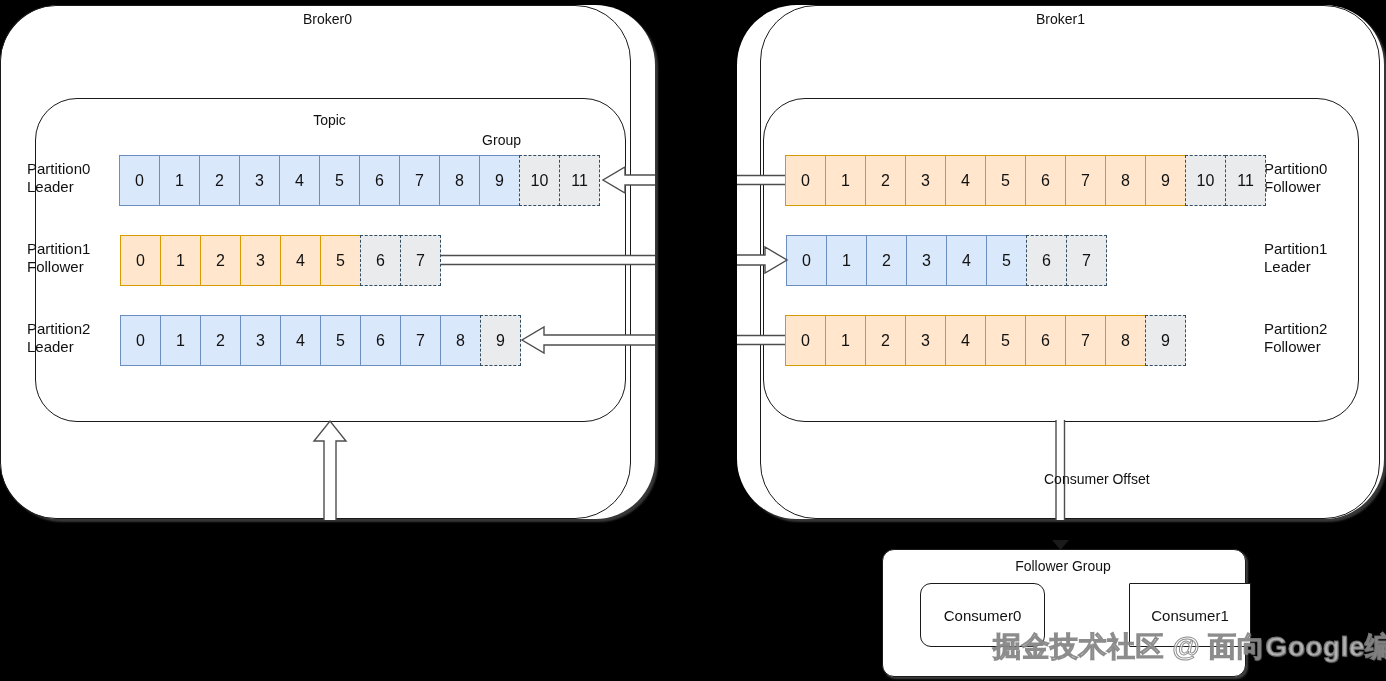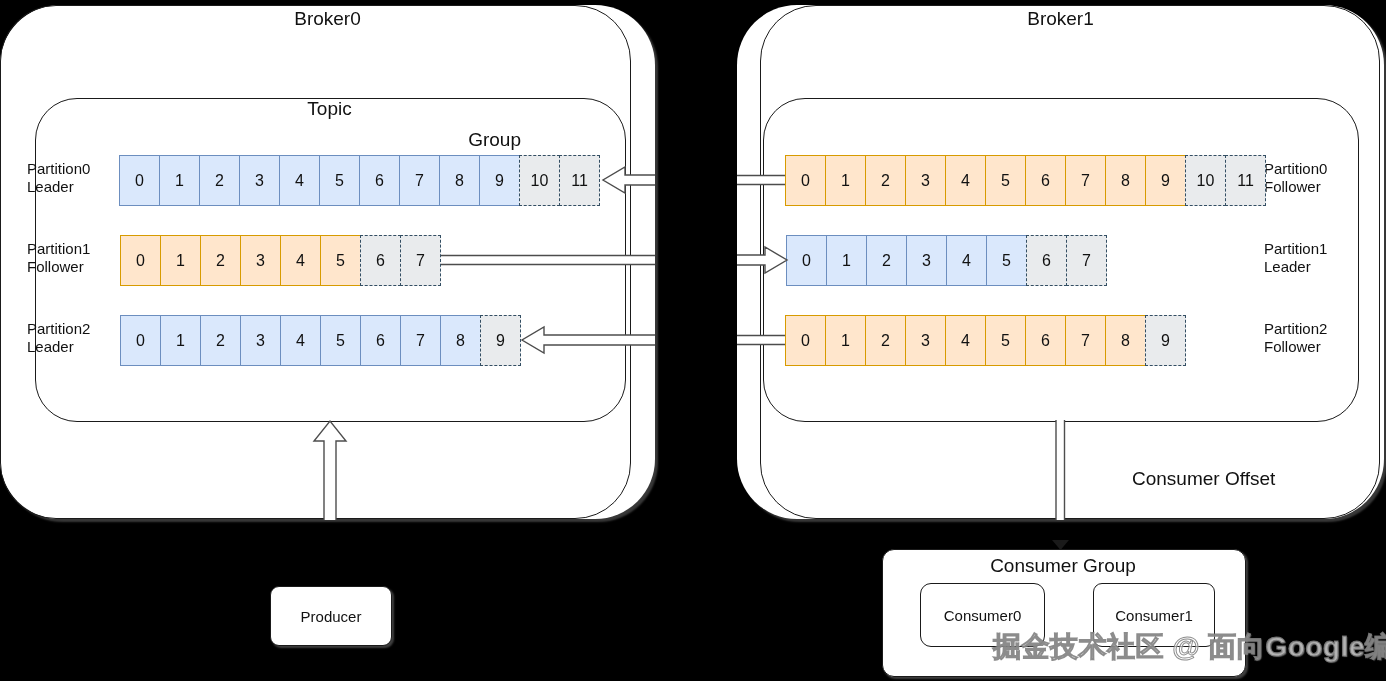--- a/index.html
+++ b/index.html
@@ -6,21 +6,21 @@
   #stage{
     position:relative;width:1386px;height:681px;background:var(--bg,#000);
     overflow:hidden;font-family:"Liberation Sans","DejaVu Sans",sans-serif;
     color:var(--text,#111);
   }
   .shape{
     position:absolute;background:var(--box-fill,#fff);
     box-shadow:3px 3px 2px rgba(125,125,125,.45);
   }
   .borderline{position:absolute;border:1px solid var(--border,#1a1a1a);background:transparent;}
-  .label{position:absolute;font-size:19px;line-height:18px;color:var(--text,#111);}
+  .label{position:absolute;font-size:14px;line-height:18px;color:var(--text,#111);}
   .center{text-align:center;}
   .cellrow{position:absolute;display:flex;}
   .cell{
     box-sizing:border-box;width:41px;height:51px;flex:0 0 41px;
     display:flex;align-items:center;justify-content:center;
     font-size:16px;color:var(--text,#111);
   }
   .cell + .cell{margin-left:-1px;}
   .cell.blue{background:var(--blue-fill,#dae8fc);border:1px solid var(--blue-stroke,#6c8ebf);}
   .cell.orange{background:var(--orange-fill,#ffe6cc);border:1px solid var(--orange-stroke,#d79b00);}
@@ -43,21 +43,21 @@
 </head>
 <body>
 
 <div id="stage">
 
   <div class="shape" style="left:0;top:5px;width:655px;height:514px;border-radius:60px;"></div>
   <div class="borderline" style="left:0;top:5px;width:629px;height:512px;border-radius:56px;"></div>
   <div class="label center" style="left:0;top:10px;width:655px;">Broker0</div>
 
   <div class="borderline" style="left:35px;top:98px;width:589px;height:322px;border-radius:42px;"></div>
-  <div class="label center" style="left:35px;top:100px;width:589px;">Topic</div>
+  <div class="label center" style="left:35px;top:111px;width:589px;">Topic</div>
   <div class="label" style="left:430px;top:131px;width:91px;text-align:right;">Group</div>
 
   <div class="plabel" style="left:27px;top:160px;">
     <div>Partition0</div>
     <div>Leader</div>
   </div>
   <div class="plabel" style="left:27px;top:240px;">
     <div>Partition1</div>
     <div>Follower</div>
   </div>
@@ -187,30 +187,27 @@
     <path d="M13,101 V22 H3 L19,2 L35,22 H25 V101" fill="#ffffff" stroke="#4d4d4d" stroke-width="1.4"></path>
   </svg>
 
   <svg style="left:1053px;top:420px;" width="15" height="100" viewBox="0 0 15 100">
     <rect x="3" y="0" width="8.5" height="100" fill="#ffffff"></rect>
     <path d="M3,0 V100 M11.5,0 V100" stroke="#4d4d4d" stroke-width="1.4"></path>
   </svg>
   <svg style="left:1052px;top:540px;" width="17" height="10" viewBox="0 0 17 10">
     <polygon points="0,0 17,0 8.5,10" fill="#1a1a1a"></polygon>
   </svg>
-  <div class="label" style="left:1132px;top:470px;text-align:center;">Consumer Offset</div>
-
-  <div class="node" style="left:270px;top:586px;width:120px;height:58px;border-radius:9px;">
-    <span>Producer</span>
-  </div>
+  <div class="label" style="left:1044px;top:470px;text-align:center;">Consumer Offset</div>
+
 
   <div class="node" style="left:882px;top:549px;width:362px;height:126px;border-radius:12px;"></div>
-  <div class="label center" style="left:882px;top:557px;width:362px;">Consumer Group</div>
+  <div class="label center" style="left:882px;top:557px;width:362px;">Follower Group</div>
   <div class="node" style="left:920px;top:583px;width:123px;height:62px;border-radius:11px;box-shadow:none;">
     <span>Consumer0</span>
   </div>
-  <div class="node" style="left:1093px;top:583px;width:120px;height:62px;border-radius:9px;box-shadow:none;">
+  <div class="node" style="left:1129px;top:583px;width:120px;height:62px;border-radius:1px;box-shadow:none;">
     <span>Consumer1</span>
   </div>
 
   <div id="watermark">掘金技术社区 @ 面向Google编程</div>
 
 </div>
 
 </body></html>

